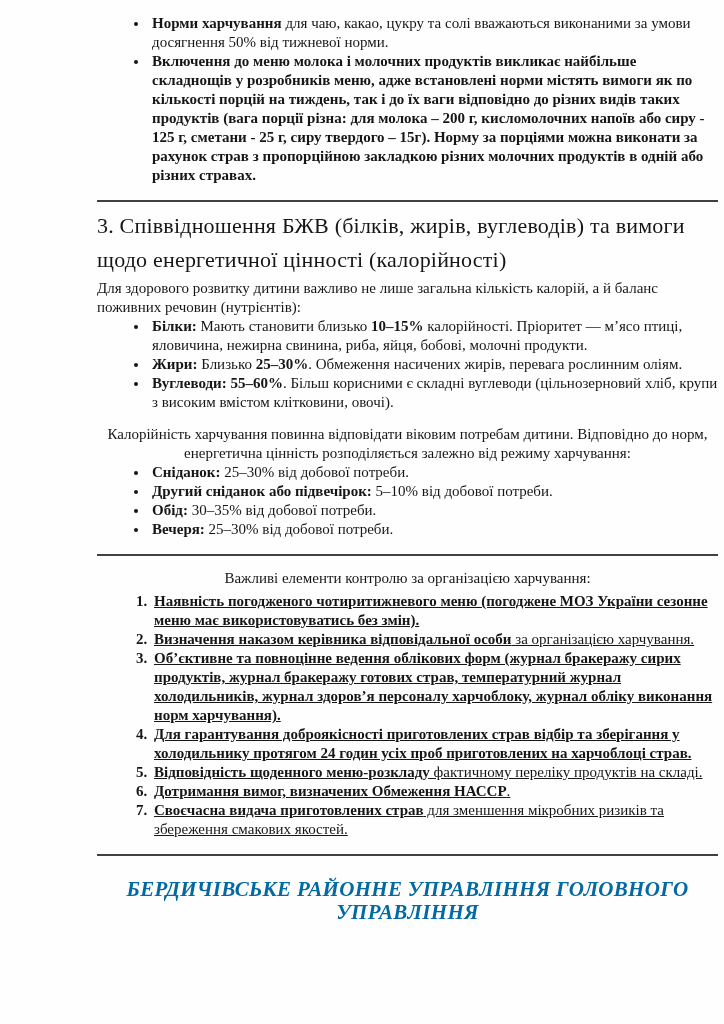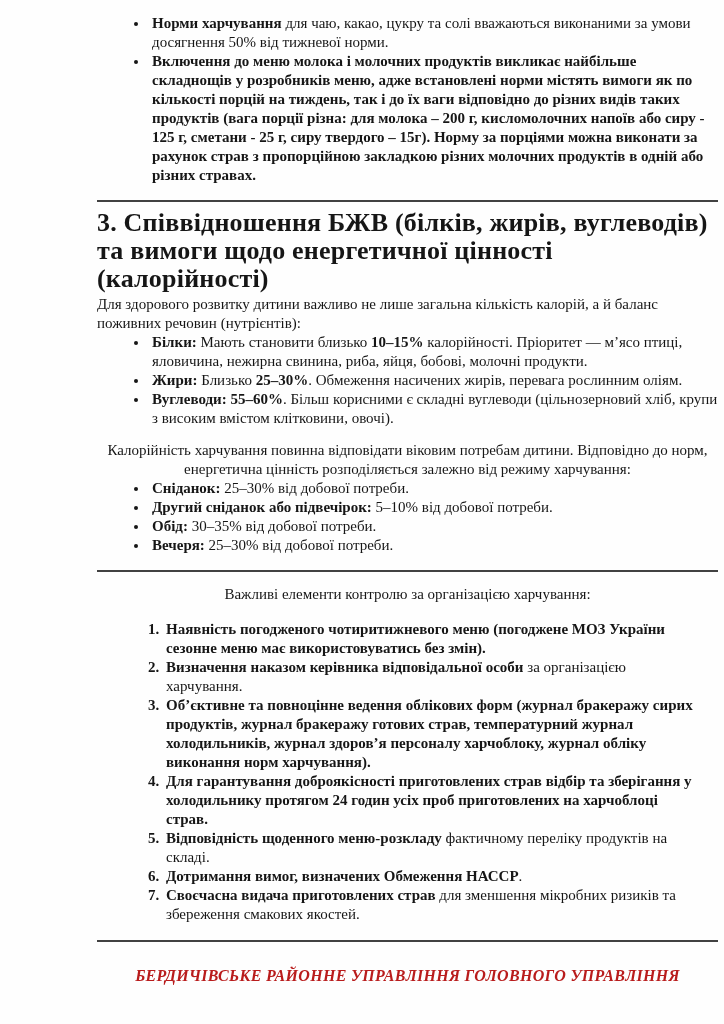--- a/index.html
+++ b/index.html
@@ -26,50 +26,51 @@
     line-height: 19px;
   }
   p { margin: 0; }
   p.spaced { margin-top: 13px; text-align: center; }
   ul.bullets {
     margin: 0;
     padding-left: 52px;
     list-style: disc;
   }
   ol.numbered {
-    margin: 16px;
+    margin: 4px;
     padding-left: 50px;
     list-style: decimal;
+    text-decoration: underline;
   }
   li { padding-left: 3px; }
   li::marker { font-weight: bold; }
   ul.bullets li::marker { font-size: 14px; }
   .b { font-weight: bold; }
   h2.section-heading {
-    font-size: 26px;
-    line-height: 28px;
-    font-weight: bold;
+    font-size: 22px;
+    line-height: 34px;
+    font-weight: normal;
     margin: 7px 0 2px 0;
     letter-spacing: 0.2px;
   }
   hr.rule {
     border: none;
     border-top: 2px solid #414141;
     margin: 15px 0 0 0;
     width: 100%;
   }
   .footer {
     margin-top: 22px;
     text-align: center;
     font-weight: bold;
     font-style: italic;
-    font-size: 16px;
+    font-size: 21px;
     line-height: 23px;
     letter-spacing: 0.3px;
-    color: #b91c1c;
+    color: #0369a1;
   }
 </style>
 </head>
 <body>
 
 <div class="page">
 
   <ul class="bullets body-text">
     <li><span class="b">Норми харчування</span><span> для чаю, какао, цукру та солі вважаються виконаними за умови досягнення 50% від тижневої норми.</span></li>
     <li><span class="b">Включення до меню молока і молочних продуктів викликає найбільше складнощів у розробників меню, адже встановлені норми містять вимоги як по кількості порцій на тиждень, так і до їх ваги відповідно до різних видів таких продуктів (вага порції різна: для молока – 200 г, кисломолочних напоїв або сиру - 125 г, сметани - 25 г, сиру твердого – 15г). Норму за порціями можна виконати за рахунок страв з пропорційною закладкою різних молочних продуктів в одній або різних стравах.</span></li>

